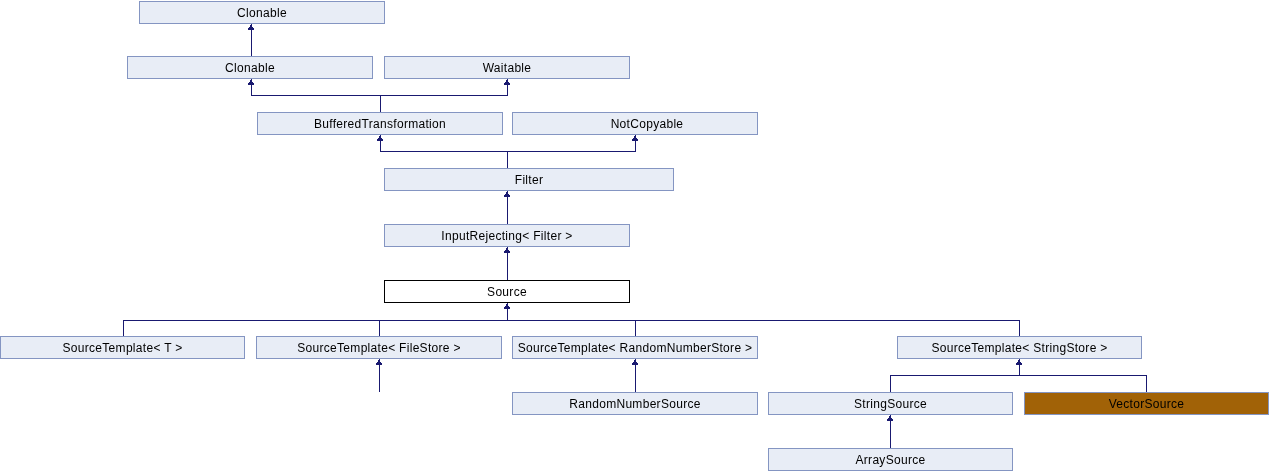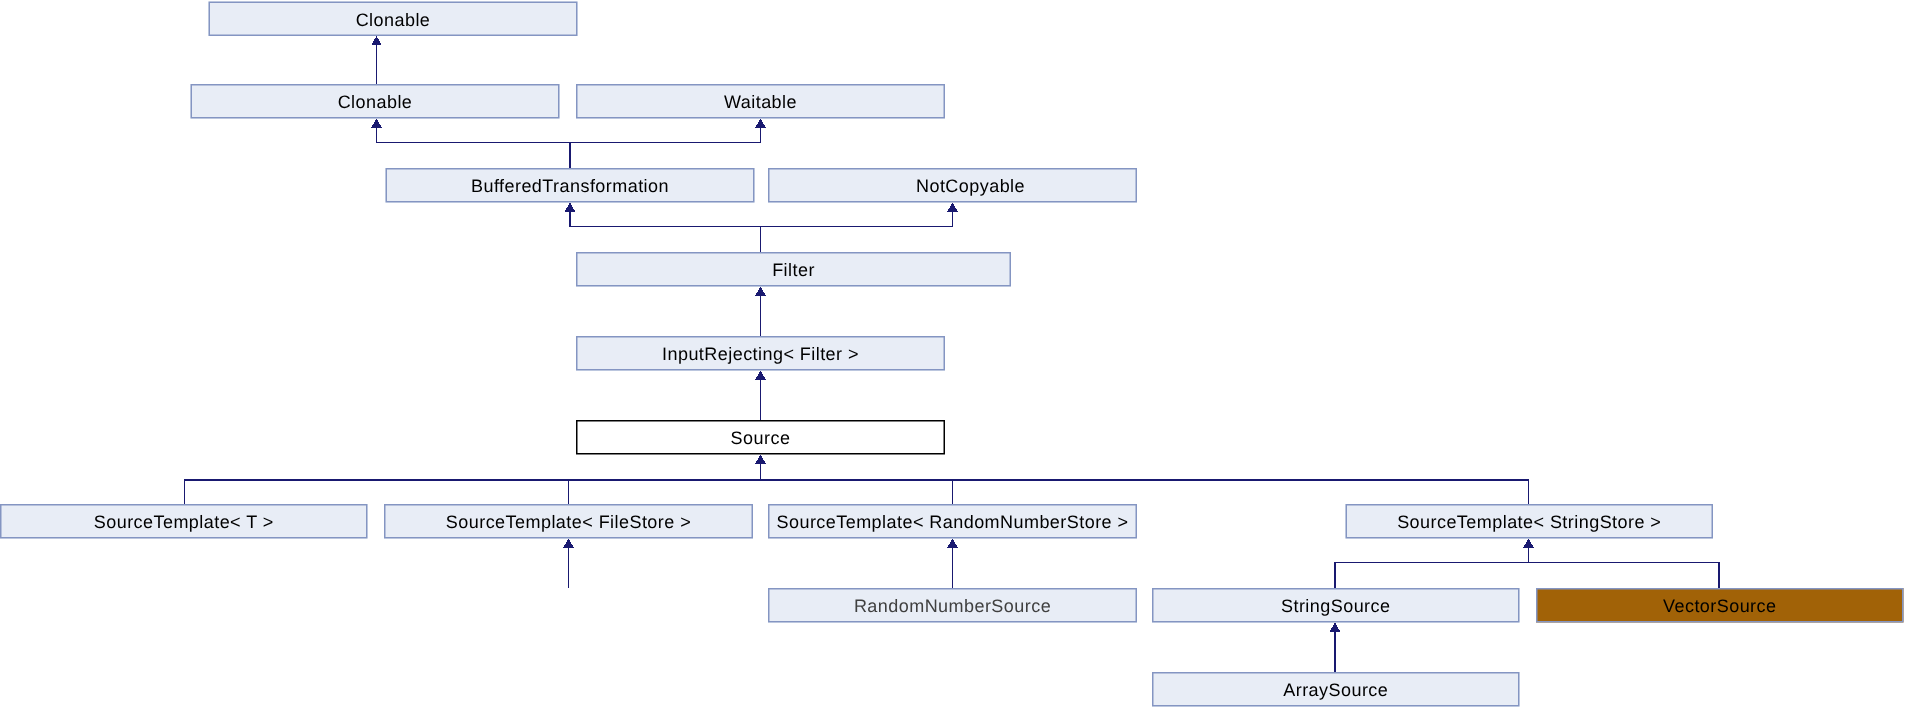--- a/index.html
+++ b/index.html
@@ -117,21 +117,21 @@
       </div>
       <div class="node" style="left: 256px; top: 336px; width: 246px; height: 23px; background: rgb(232, 237, 246); border: 1px solid rgb(132, 149, 194); color: rgb(0, 0, 0);">
         <span>SourceTemplate&lt; FileStore &gt;</span>
       </div>
       <div class="node" style="left: 512px; top: 336px; width: 246px; height: 23px; background: rgb(232, 237, 246); border: 1px solid rgb(132, 149, 194); color: rgb(0, 0, 0);">
         <span>SourceTemplate&lt; RandomNumberStore &gt;</span>
       </div>
       <div class="node" style="left: 897px; top: 336px; width: 245px; height: 23px; background: rgb(232, 237, 246); border: 1px solid rgb(132, 149, 194); color: rgb(0, 0, 0);">
         <span>SourceTemplate&lt; StringStore &gt;</span>
       </div>
-      <div class="node" style="left: 512px; top: 392px; width: 246px; height: 23px; background: rgb(232, 237, 246); border: 1px solid rgb(132, 149, 194); color: #404040;">
+      <div class="node" style="left: 512px; top: 392px; width: 246px; height: 23px; background: rgb(232, 237, 246); border: 1px solid rgb(132, 149, 194); color: #000000;">
         <span>RandomNumberSource</span>
       </div>
       <div class="node" style="left: 768px; top: 392px; width: 245px; height: 23px; background: rgb(232, 237, 246); border: 1px solid rgb(132, 149, 194); color: rgb(0, 0, 0);">
         <span>StringSource</span>
       </div>
       <div class="node" style="left: 1024px; top: 392px; width: 245px; height: 23px; background: #a16207; border: 1px solid rgb(132, 149, 194); color: rgb(0, 0, 0);">
         <span>VectorSource</span>
       </div>
       <div class="node" style="left: 768px; top: 448px; width: 245px; height: 23px; background: rgb(232, 237, 246); border: 1px solid rgb(132, 149, 194); color: rgb(0, 0, 0);">
         <span>ArraySource</span>

